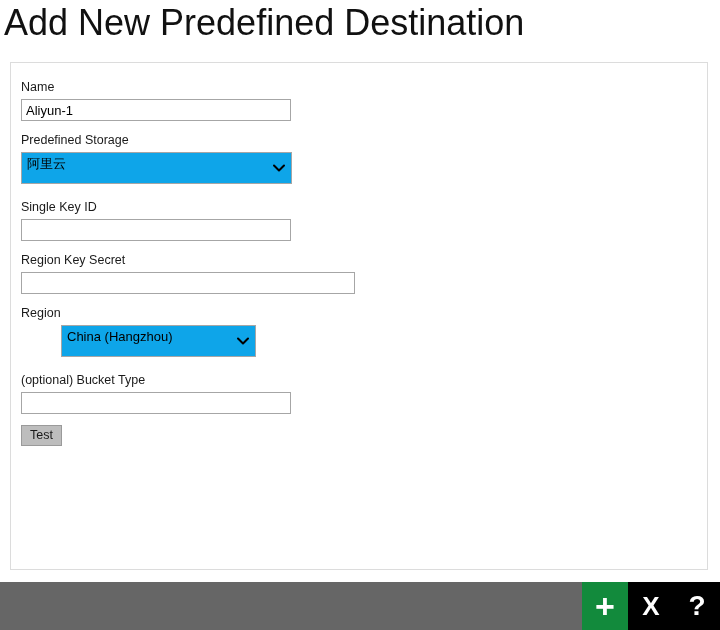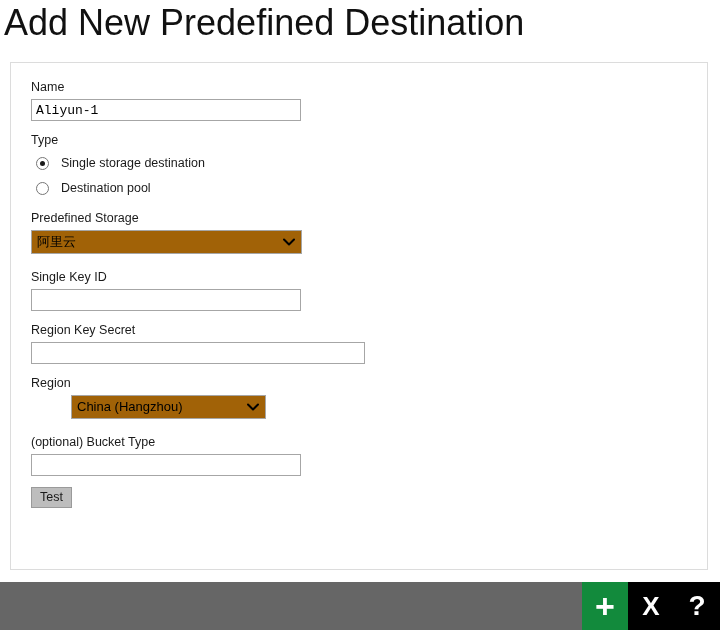--- a/index.html
+++ b/index.html
@@ -34,21 +34,21 @@
     left: 10px;
     top: 62px;
     width: 698px;
     height: 508px;
     border: 1px solid #dcdcdc;
     background: #ffffff;
     box-sizing: border-box;
   }
   .form-inner {
     position: absolute;
-    left: 20px;
+    left: 10px;
     top: 16px;
     right: 10px;
   }
 
   .field-label {
     font-size: 12.5px;
     line-height: 16px;
     color: #1a1a1a;
     margin: 0 0 4px 0;
     white-space: nowrap;
@@ -56,21 +56,21 @@
   .field-group {
     margin-bottom: 11px;
   }
 
   input.text-input {
     display: block;
     height: 22px;
     box-sizing: border-box;
     border: 1px solid #a6a6a6;
     background: #ffffff;
-    font-family: Liberation Mono, monospace;
+    font-family: Liberation Sans, sans-serif;
     font-size: 13px;
     color: #000000;
     padding: 1px 4px;
     outline: none;
     border-radius: 0;
   }
   #name-input { width: 270px; }
   #access-key-id-input { width: 270px; }
   #access-key-secret-input { width: 334px; }
   #bucket-name-input { width: 270px; }
@@ -108,23 +108,23 @@
     font-size: 12.5px;
     color: #1a1a1a;
     margin-left: 12px;
     white-space: nowrap;
   }
 
   
   .select-wrap {
     position: relative;
     display: inline-block;
-    height: 24px;
+    height: 32px;
     border: 1px solid #a6a6a6;
-    background: #a16207;
+    background: #0ea5e9;
     box-sizing: border-box;
   }
   #destination-storage-select-wrap { width: 271px; }
   #region-select-wrap { width: 195px; margin-left: 40px; }
   .select-value {
     position: absolute;
     left: 5px;
     top: 0;
     right: 22px;
     line-height: 21px;
@@ -207,33 +207,20 @@
 <div id="page-title">Add New Predefined Destination</div>
 
 <div id="form-panel">
   <div class="form-inner">
 
     <div class="field-group">
       <div class="field-label">Name</div>
       <input id="name-input" class="text-input" type="text" value="Aliyun-1" style="">
     </div>
 
-    <div class="field-group">
-      <div class="field-label">Type</div>
-
-      <div class="radio-row">
-        <span class="radio-mark checked"></span>
-        <span class="radio-label">Single storage destination</span>
-      </div>
-
-      <div class="radio-row">
-        <span class="radio-mark"></span>
-        <span class="radio-label">Destination pool</span>
-      </div>
-    </div>
 
     <div class="field-group">
       <div class="field-label">Predefined Storage</div>
       <div id="destination-storage-select-wrap" class="select-wrap">
         <span class="select-value">阿里云</span>
         <span class="select-chevron">
           <svg width="12" height="8" viewBox="0 0 12 8">
             <path d="M1 1.5 L6 6.5 L11 1.5" stroke="#000000" stroke-width="2" fill="none" stroke-linecap="round" stroke-linejoin="round"></path>
           </svg>
         </span>

